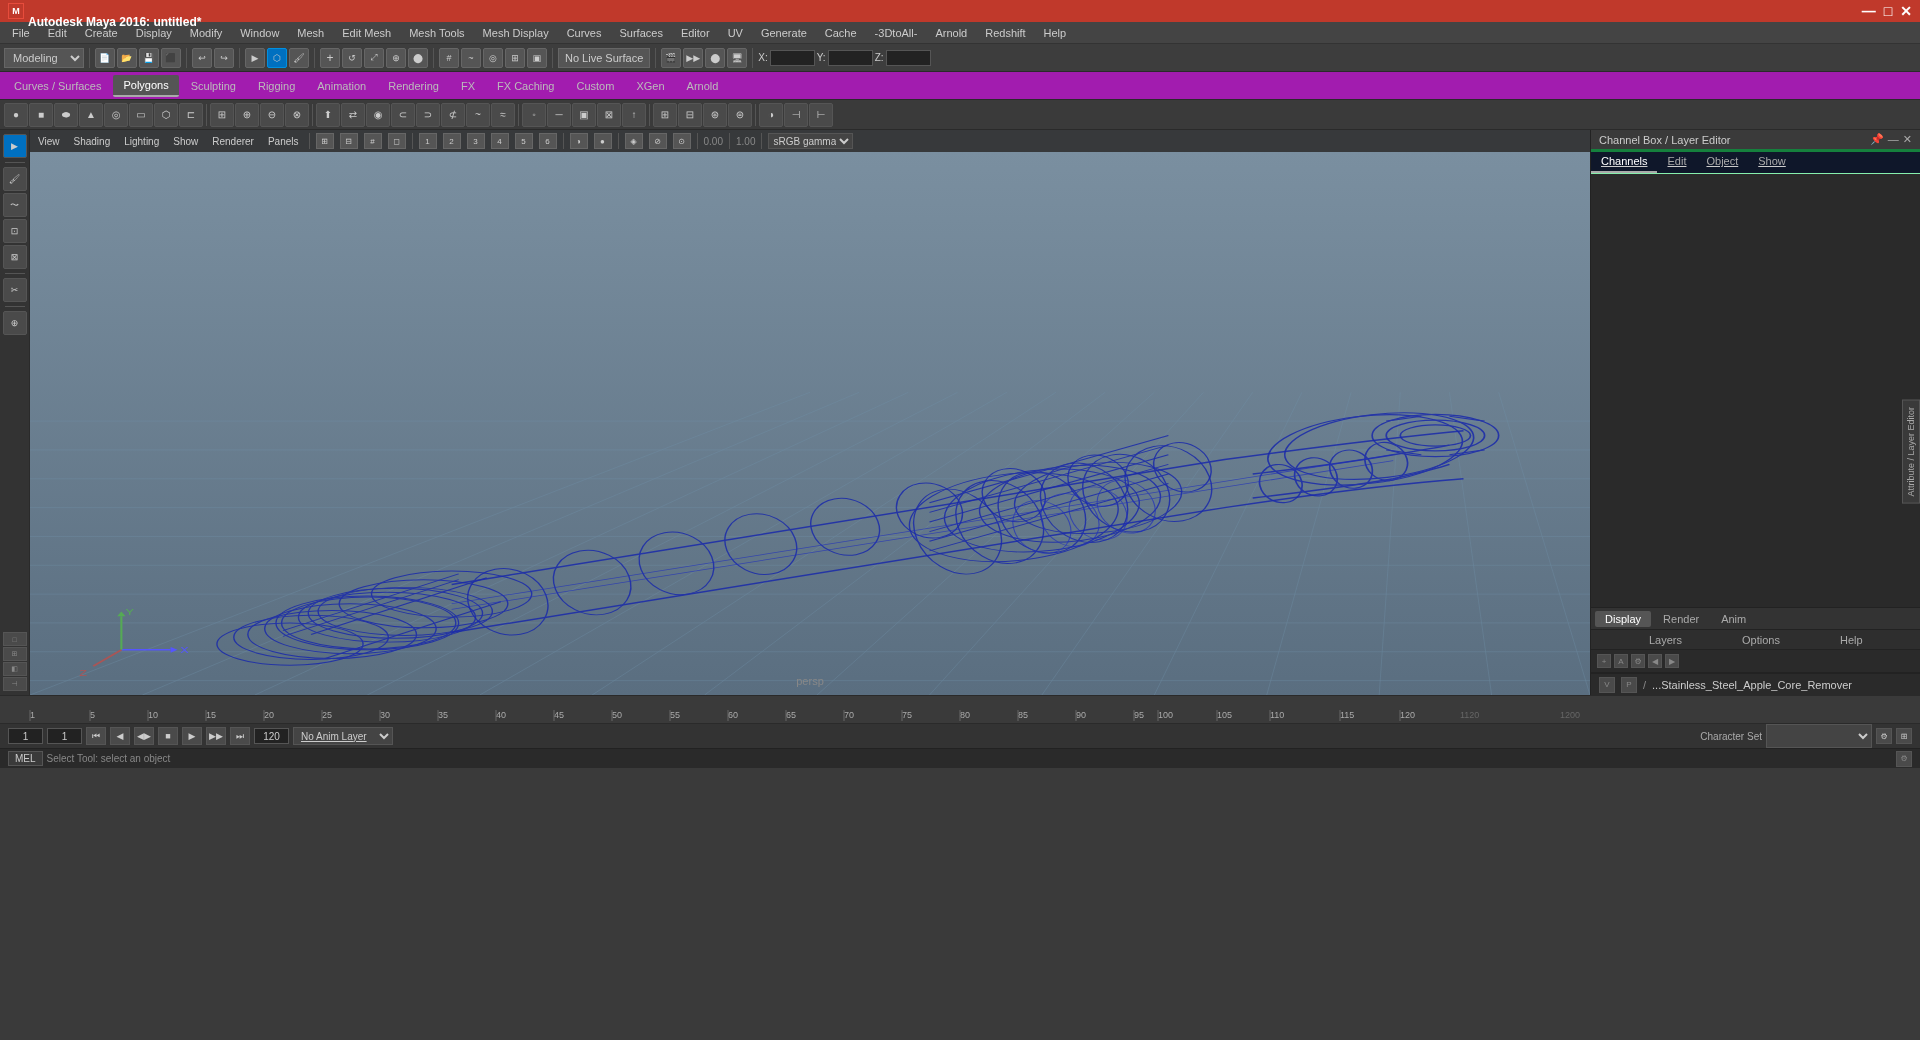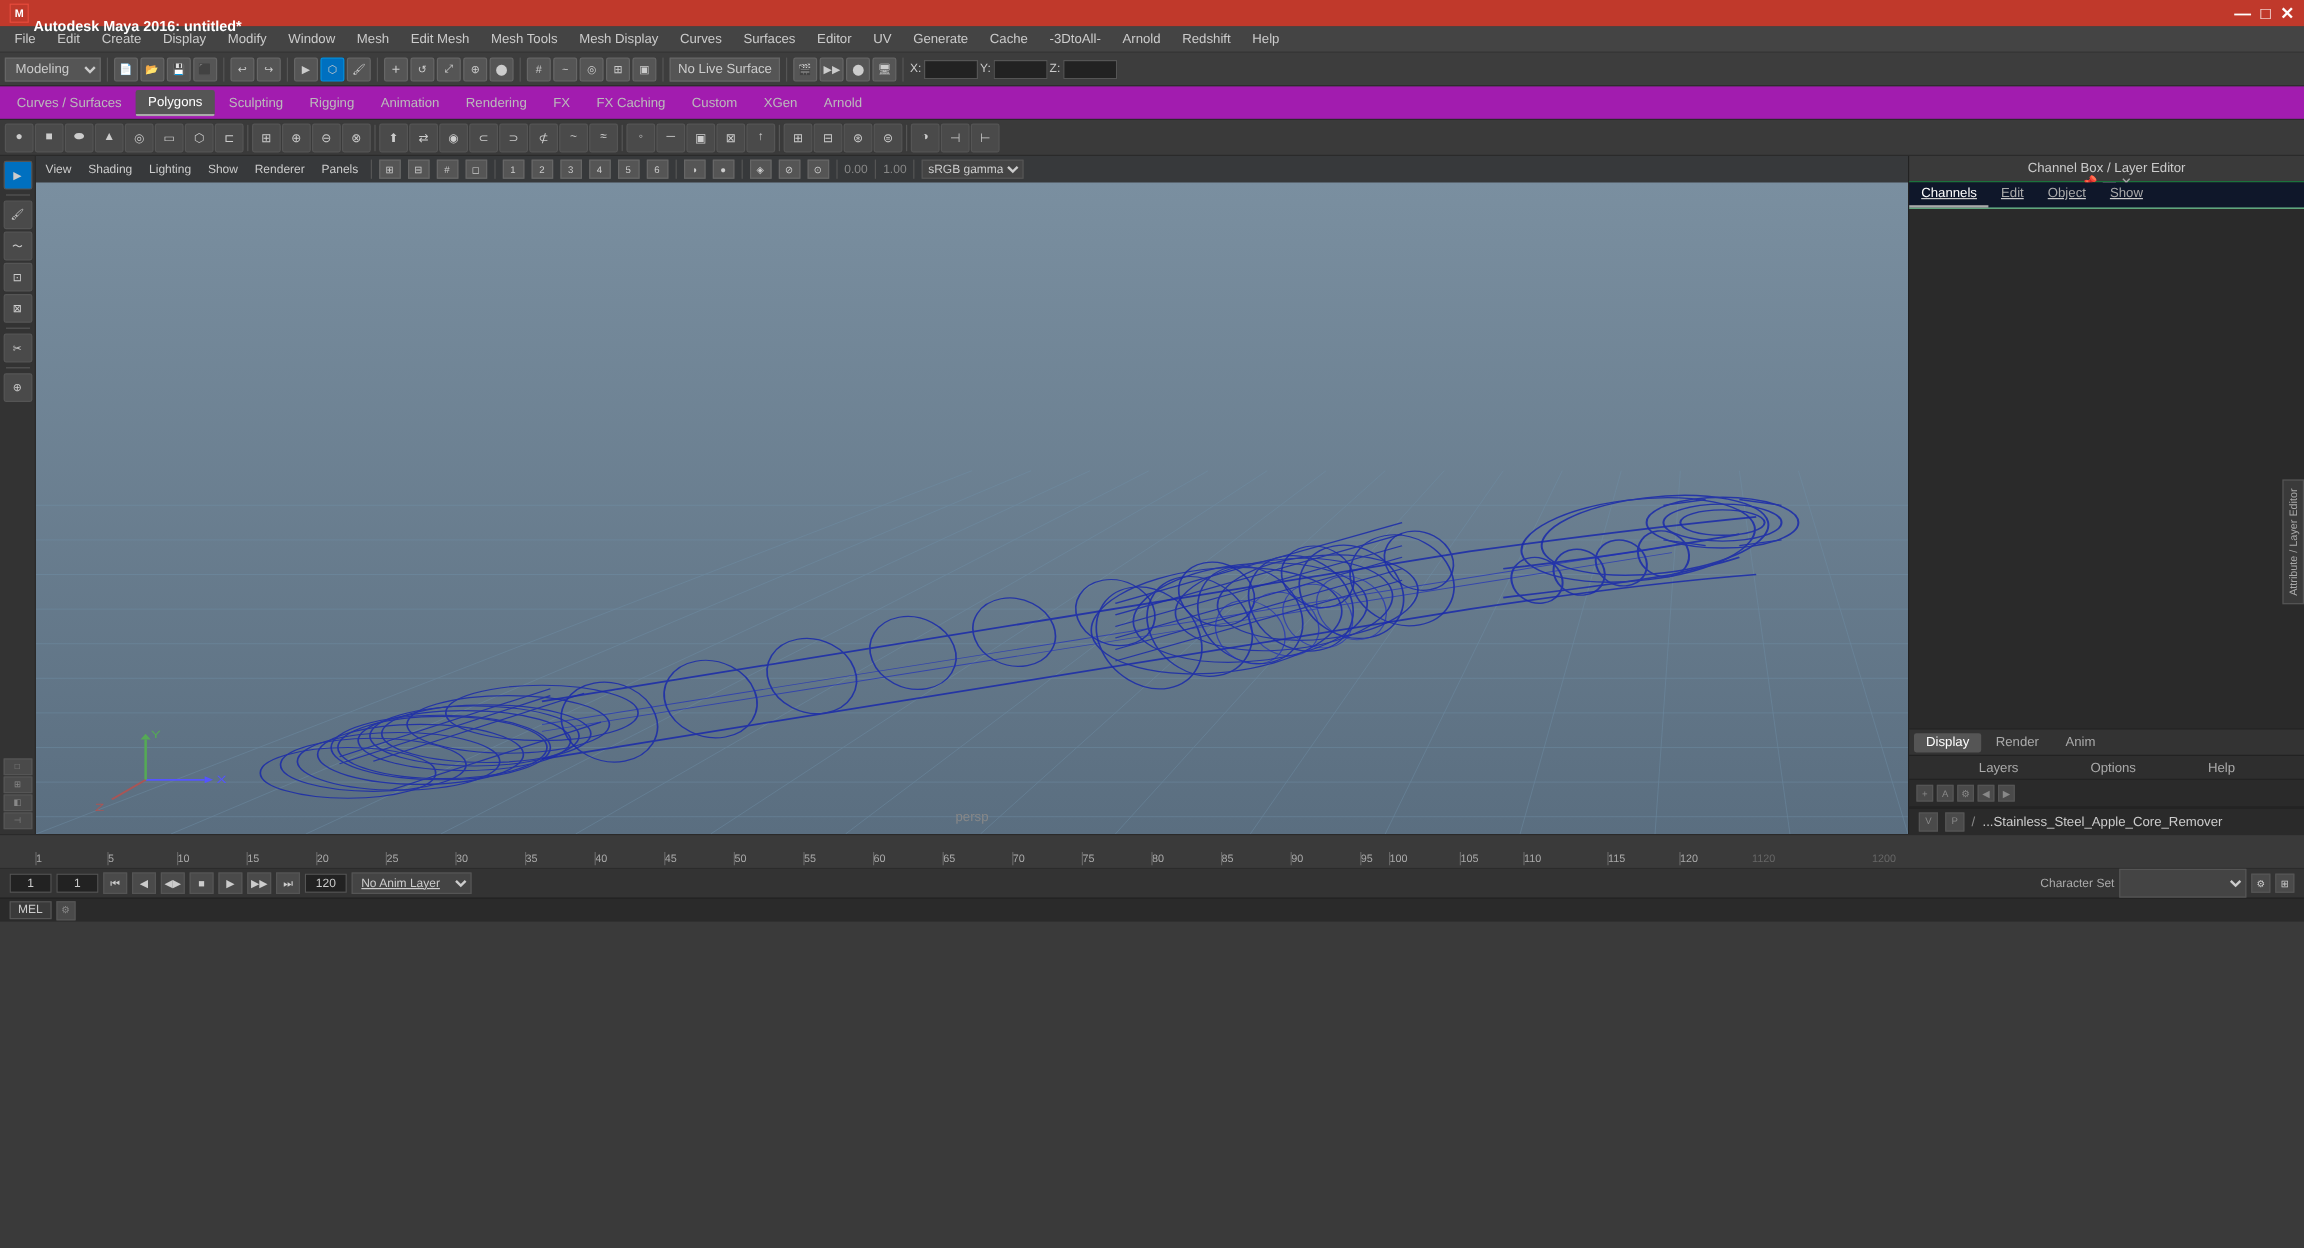--- a/index.html
+++ b/index.html
@@ -272,23 +272,22 @@
       display: flex;
       flex-direction: column;
       border-left: 1px solid #222;
     }
     #channel-box-header {
       background: #3a3a3a;
       padding: 4px 8px;
       display: flex;
       align-items: center;
       justify-content: space-between;
-      border-bottom: 1px solid #15803d;
+      border-bottom: 3px solid #15803d;
       height: 22px;
-      flex-direction: column;
     }
     #channel-box-title {
       font-size: 11px;
       color: #ccc;
     }
     #channel-box-controls {
       display: flex;
       gap: 4px;
     }
     #channel-box-controls span { cursor: pointer; color: #aaa; }
@@ -991,14 +990,15 @@
     <select id="char-set-select" style="background:#444;border:1px solid #555;color:#ccc;height:18px;font-size:10px;padding:11px 3px;min-width:100px;">
       <option>No Character Set</option>
     </select>
     <div class="transport-btn" style="width:16px;height:16px;font-size:8px;">⚙</div>
     <div class="transport-btn" style="width:16px;height:16px;font-size:8px;">⊞</div>
   </div>
 </div>
 
 <div id="script-bar" style="background:#2a2a2a;height:20px;display:flex;align-items:center;padding:0 8px;gap:4px;border-top:1px solid #222;">
   <span class="script-lang">MEL</span>
+  <span style="color:#888;font-size:10px;flex:1;">Select Tool: select an object</span>
   <div style="width:16px;height:16px;background:#4a4a4a;border:1px solid #555;color:#888;font-size:8px;cursor:pointer;display:flex;align-items:center;justify-content:center;">⚙</div>
 </div>
 
 </body></html>

